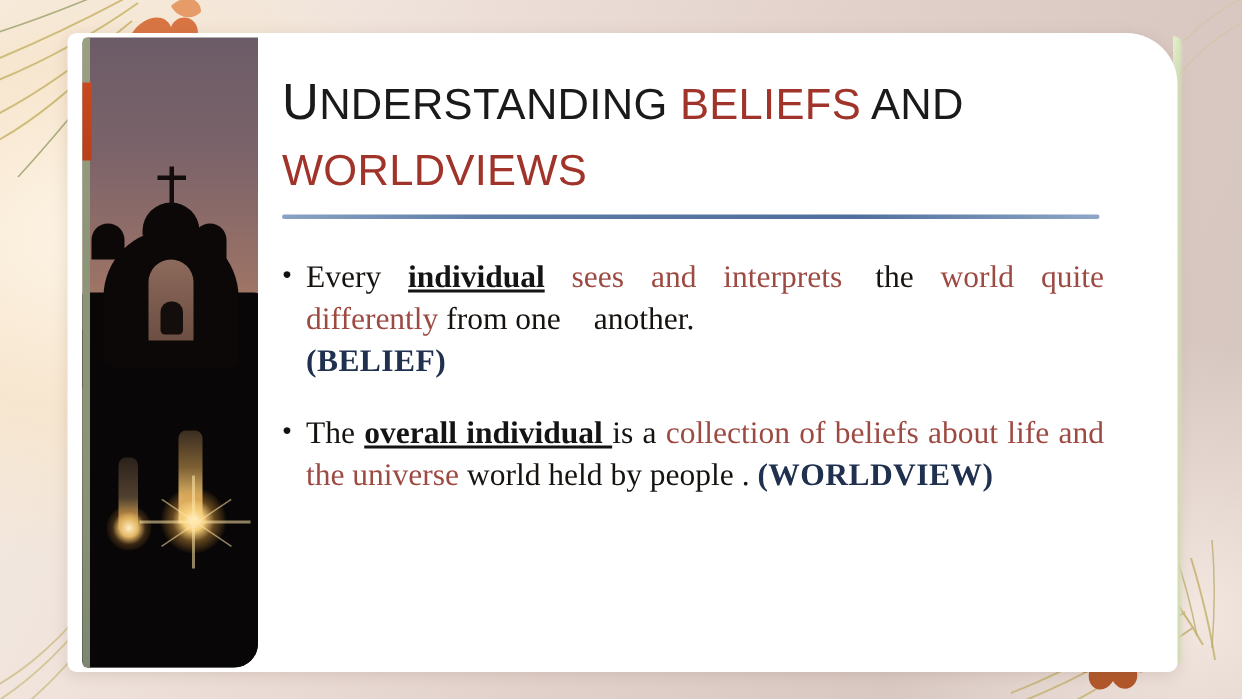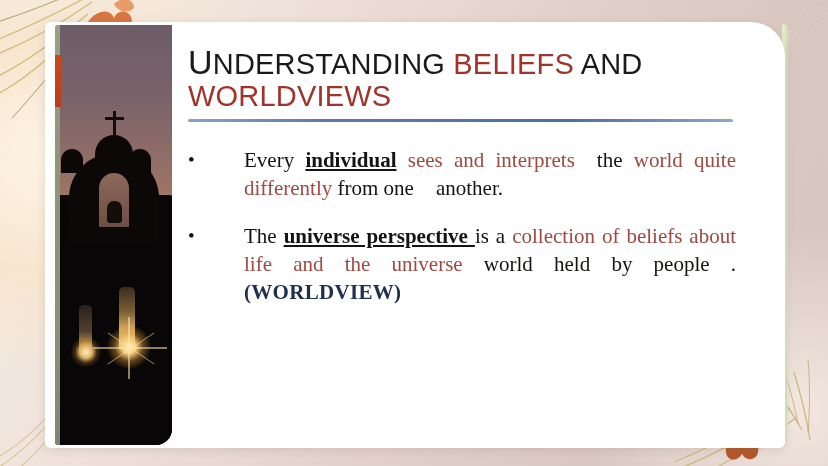--- a/index.html
+++ b/index.html
@@ -91,21 +91,21 @@
   .ray-h{left:38px;bottom:96px;width:74px;height:1.6px;}
   .ray-v{left:73px;bottom:66px;width:1.6px;height:62px;}
   .ray-d1{left:48px;bottom:96px;width:56px;height:1.3px;transform:rotate(34deg);}
   .ray-d2{left:48px;bottom:96px;width:56px;height:1.3px;transform:rotate(-34deg);}
 
   
   .content{position:absolute;left:188px;top:46px;width:548px;}
 
   .title{
     font-family:"Liberation Sans",sans-serif;
-    font-size:29px;line-height:32px;letter-spacing:.2px;
+    font-size:29px;line-height:44px;letter-spacing:.2px;
     color:#1a1a1a;font-weight:400;margin:0;
   }
   .title .cap{font-size:34px;}
   .title .red{color:#a0342a;}
   .title .blk{color:#1a1a1a;}
   .rule{
     margin-top:7px;width:545px;height:3px;
     background:linear-gradient(90deg,#8aa3c4 0%,#5d7ba6 25%,#4f6f9e 70%,#8fa6c6 100%);
     border-radius:2px;
   }
@@ -113,21 +113,20 @@
   .bullets{margin-top:24px;}
   .bullet{display:flex;align-items:flex-start;margin-bottom:20px;}
   .dot{
     width:16px;flex:0 0 16px;color:#111;font-size:19px;line-height:26px;
     text-align:left;padding-top:1px;
   }
   .btext{
     flex:1;font-family:"Liberation Serif",serif;
     font-size:21px;line-height:28px;color:#15120f;
     text-align:justify;
-    margin-left:40px;
   }
   .btext .rd{color:#9d4a42;}
   .btext .bu{font-weight:bold;text-decoration:underline;color:#141414;}
   .btext .nv{font-weight:bold;color:#20304f;letter-spacing:.3px;}
   .btext .wsp{display:inline-block;width:22px;}
 </style>
 </head>
 <body>
 
 <div class="stage">
@@ -233,27 +232,27 @@
     </h1>
     <div class="rule"></div>
 
     <div class="bullets">
 
       <div class="bullet">
         <div class="dot">•</div>
         <div class="btext">
           <span>Every </span><span class="bu">individual</span><span class="rd"> sees and interprets</span><span class="wsp"></span><span>the</span>
           <span class="rd"> world quite differently</span><span> from one</span><span class="wsp"></span><span>another.</span>
-          <br>
+          <br><span class="nv">(BELIEF)</span>
         </div>
       </div>
 
       <div class="bullet">
         <div class="dot">•</div>
         <div class="btext">
-          <span>The </span><span class="bu">universe perspective </span><span>is a</span><span class="rd"> collection of beliefs about life and the universe</span><span> world held by people . </span><span class="nv">(WORLDVIEW)</span>
+          <span>The </span><span class="bu">overall individual </span><span>is a</span><span class="rd"> collection of beliefs about life and the universe</span><span> world held by people . </span><span class="nv">(WORLDVIEW)</span>
         </div>
       </div>
 
     </div>
   </div>
 
 </div>
 
 </body></html>

